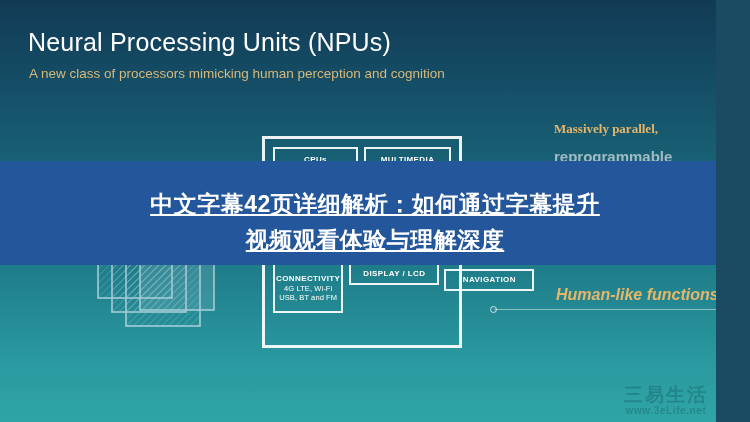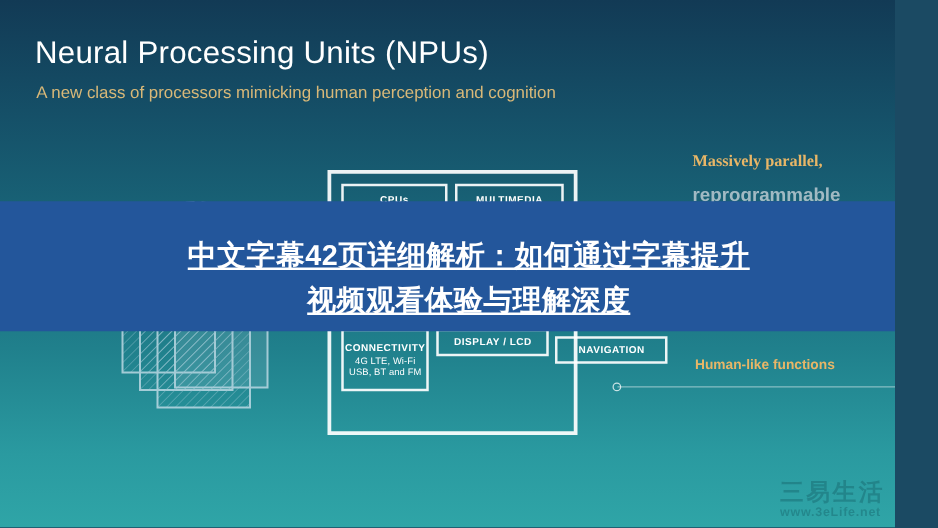--- a/index.html
+++ b/index.html
@@ -146,22 +146,23 @@
   }
   .lbl-compre {
     left: 556px; top: 222px;
     font-size: 13.5px;
     color: #cfd8de;
     opacity: .62;
     letter-spacing: .3px;
   }
   .lbl-human {
     left: 556px; top: 286px;
-    font-size: 11px;
+    font-size: 16px;
     color: #e8b667;
+    font-style: italic;
   }
 
   
   .conn {
     position: absolute;
     height: 1px;
     background: rgba(255,255,255,.45);
   }
   .conn::before {
     content: "";
@@ -198,20 +199,21 @@
     letter-spacing: .5px;
     text-decoration: underline;
   }
   .cn-text .l2 { display: block; }
 
   
   .wm {
     position: absolute;
     right: 8px;
     bottom: 6px;
+    text-align: center;
     opacity: .30;
     pointer-events: none;
   }
   .wm-cn {
     font-size: 19px;
     font-weight: bold;
     color: #0c4a52;
     letter-spacing: 2px;
     line-height: 1.05;
   }

